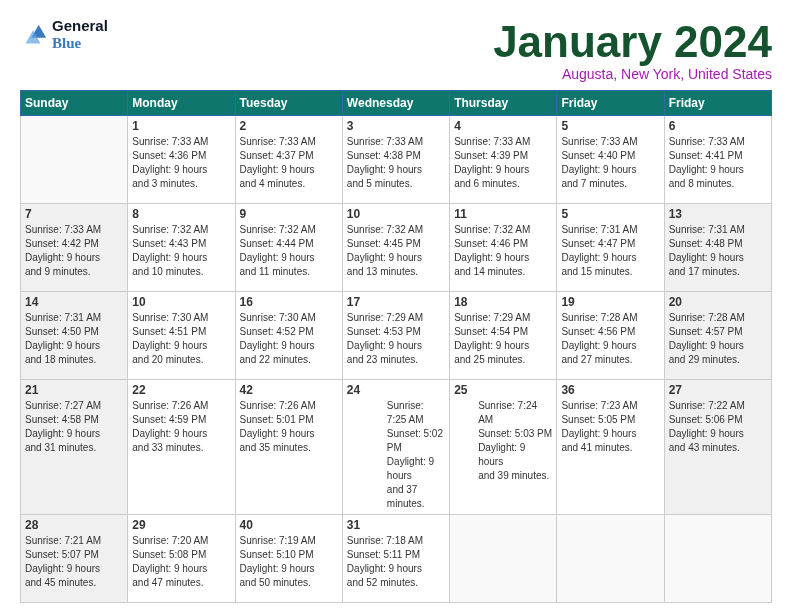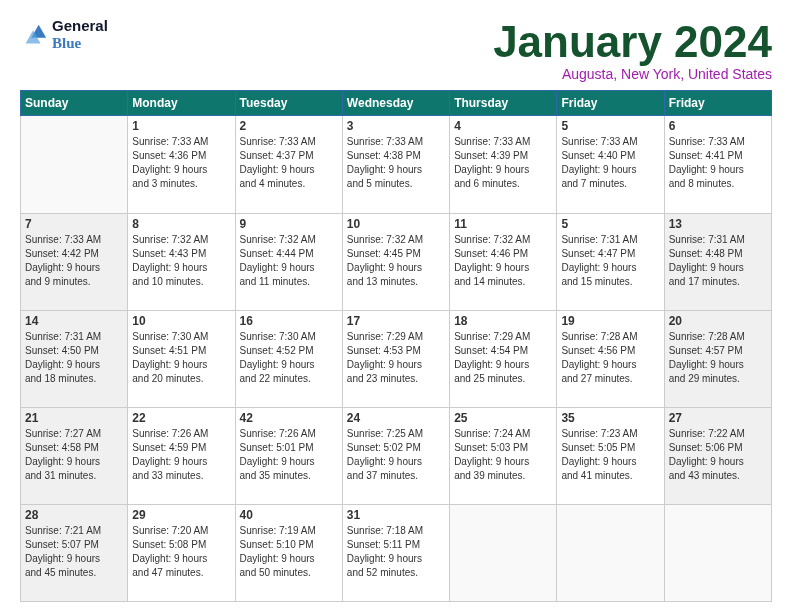--- a/index.html
+++ b/index.html
@@ -302,34 +302,34 @@
           </td>
           <td>
             <span class="day-num">42</span>
             <div class="day-info" style="white-space: pre-line;">Sunrise: 7:26 AM
 Sunset: 5:01 PM
 Daylight: 9 hours
 and 35 minutes.</div>
           </td>
           <td>
             <span class="day-num">24</span>
-            <div class="day-info" style="white-space: pre-line;">Sunrise: 7:25 AM
+            <div class="day-info" style="white-space: pre-line; margin-left: 40px;">Sunrise: 7:25 AM
 Sunset: 5:02 PM
 Daylight: 9 hours
 and 37 minutes.</div>
           </td>
           <td>
             <span class="day-num">25</span>
-            <div class="day-info" style="white-space: pre-line;">Sunrise: 7:24 AM
+            <div class="day-info" style="white-space: pre-line; margin-left: 24px;">Sunrise: 7:24 AM
 Sunset: 5:03 PM
 Daylight: 9 hours
 and 39 minutes.</div>
           </td>
           <td>
-            <span class="day-num">35</span>
+            <span class="day-num">36</span>
             <div class="day-info" style="white-space: pre-line;">Sunrise: 7:23 AM
 Sunset: 5:05 PM
 Daylight: 9 hours
 and 41 minutes.</div>
           </td>
           <td class="shaded">
             <span class="day-num">27</span>
             <div class="day-info" style="white-space: pre-line;">Sunrise: 7:22 AM
 Sunset: 5:06 PM
 Daylight: 9 hours

